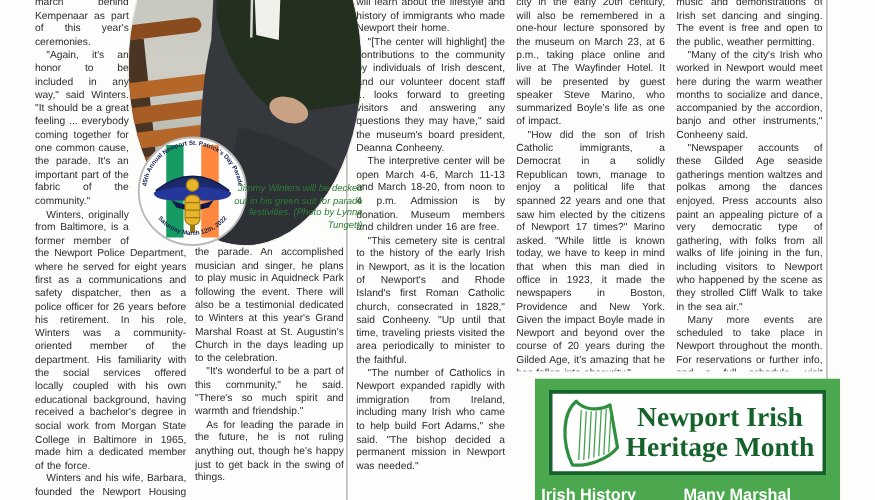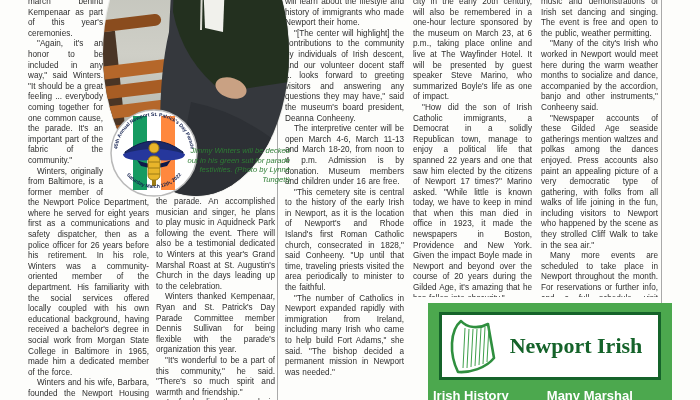--- a/index.html
+++ b/index.html
@@ -121,21 +121,20 @@
 <div class="col" id="col1">
   <div class="photo-notch"></div>
   <p>march behind Kempenaar as part of this year's ceremonies.</p>
   <p>"Again, it's an honor to be included in any way," said Winters. "It should be a great feeling ... everybody coming together for one common cause, the parade. It's an important part of the fabric of the community."</p>
   <p>Winters, originally from Baltimore, is a former member of the Newport Police Department, where he served for eight years first as a communications and safety dispatcher, then as a police officer for 26 years before his retirement. In his role, Winters was a community-oriented member of the department. His familiarity with the social services offered locally coupled with his own educational background, having received a bachelor's degree in social work from Morgan State College in Baltimore in 1965, made him a dedicated member of the force.</p>
   <p>Winters and his wife, Barbara, founded the Newport Housing Hotline in 1978. Among the first of its kind in the country, and with funding from the city, the nonprofit helps the homeless find shelter, connects with the community and more.</p>
 </div>
 
 <div class="col" id="col2">
   <p>the parade. An accomplished musician and singer, he plans to play music in Aquidneck Park following the event. There will also be a testimonial dedicated to Winters at this year's Grand Marshal Roast at St. Augustin's Church in the days leading up to the celebration.</p>
-  <p>Winters thanked Kempenaar, Ryan and St. Patrick's Day Parade Committee member Dennis Sullivan for being flexible with the parade's organization this year.</p>
   <p>"It's wonderful to be a part of this community," he said. "There's so much spirit and warmth and friendship."</p>
   <p>As for leading the parade in the future, he is not ruling anything out, though he's happy just to get back in the swing of things.</p>
 </div>
 
 <div class="col" id="col3">
   <p>will learn about the lifestyle and history of immigrants who made Newport their home.</p>
   <p>"[The center will highlight] the contributions to the community by individuals of Irish descent, and our volunteer docent staff ... looks forward to greeting visitors and answering any questions they may have," said the museum's board president, Deanna Conheeny.</p>
   <p>The interpretive center will be open March 4-6, March 11-13 and March 18-20, from noon to 4 p.m. Admission is by donation. Museum members and children under 16 are free.</p>
   <p>"This cemetery site is central to the history of the early Irish in Newport, as it is the location of Newport's and Rhode Island's first Roman Catholic church, consecrated in 1828," said Conheeny. "Up until that time, traveling priests visited the area periodically to minister to the faithful.</p>
   <p>"The number of Catholics in Newport expanded rapidly with immigration from Ireland, including many Irish who came to help build Fort Adams," she said. "The bishop decided a permanent mission in Newport was needed."</p>
@@ -166,19 +165,20 @@
           <line x1="25" y1="13" x2="23" y2="51"></line>
           <line x1="29" y1="13" x2="27" y2="50"></line>
           <line x1="33" y1="12" x2="31" y2="49"></line>
           <line x1="37" y1="11" x2="35" y2="48"></line>
           <line x1="41" y1="10" x2="39" y2="46"></line>
         </g>
       </svg>
     </div>
     <div id="banner-title">
       <div>Newport Irish</div>
+      <div>Heritage Month</div>
     </div>
   </div>
   <div id="banner-footer">
     <span>Irish History Interpretive</span>
     <span>Many Marshal Roast</span>
   </div>
 </div>
 
 </body></html>

